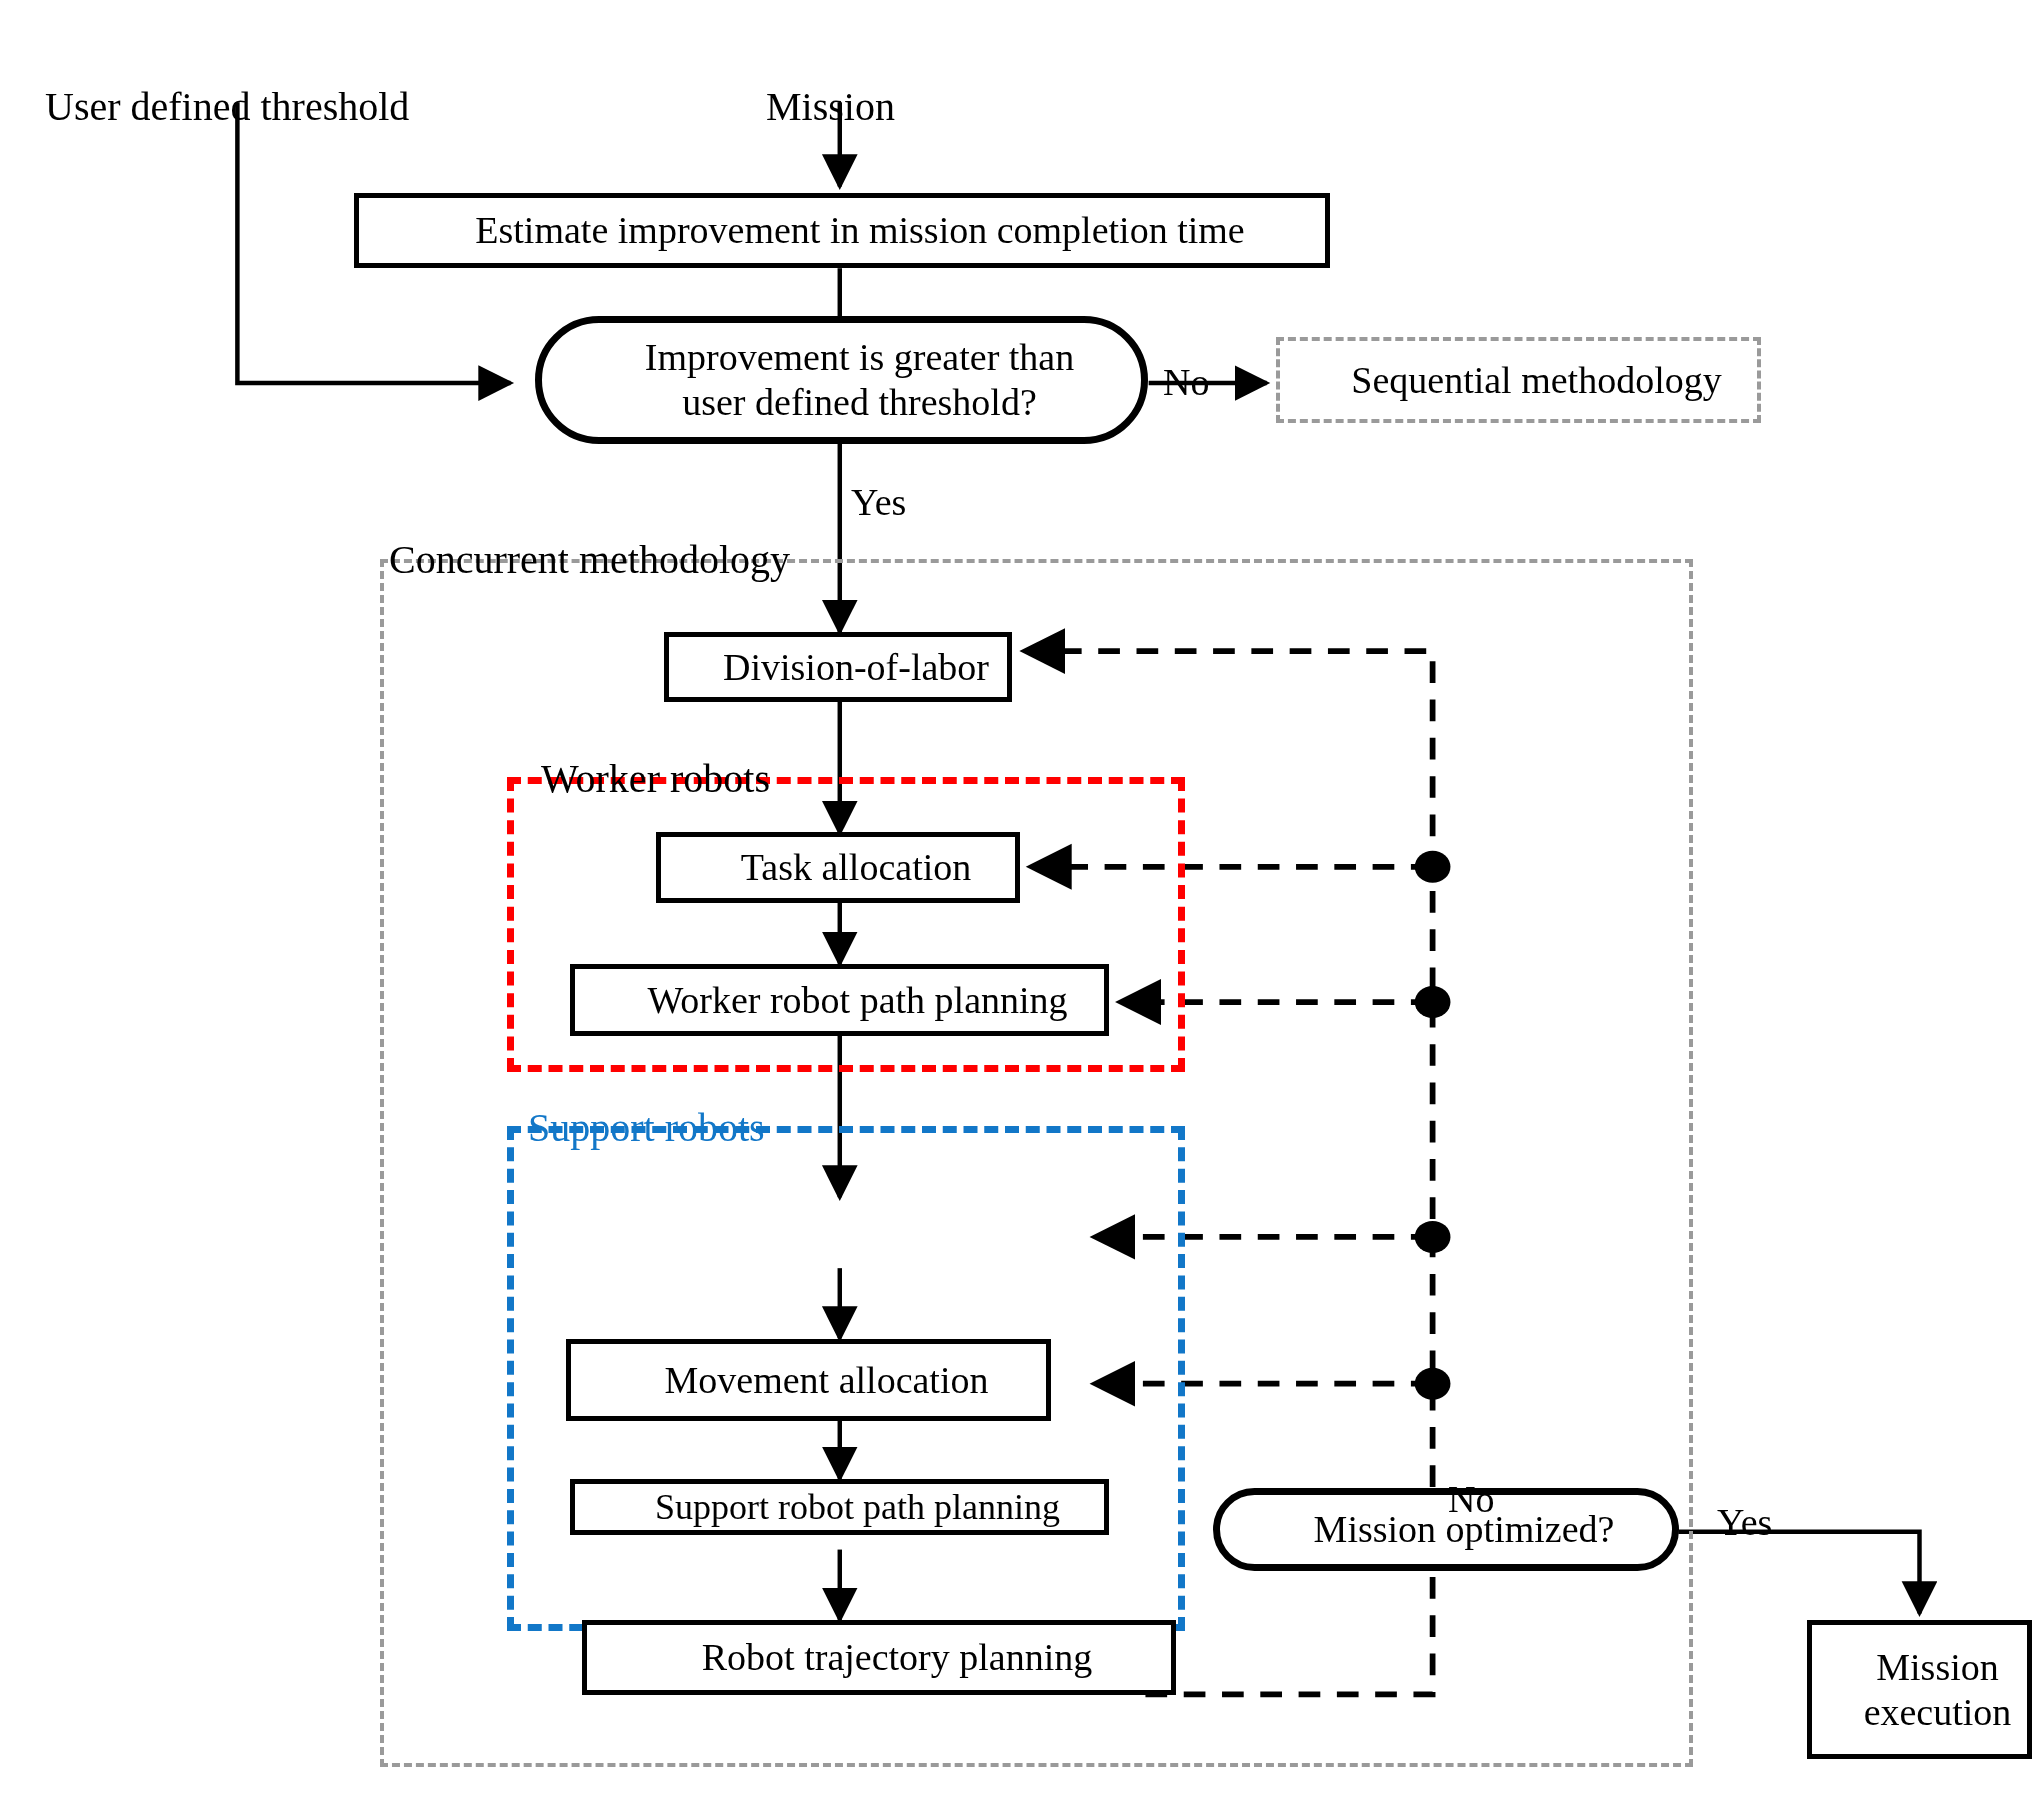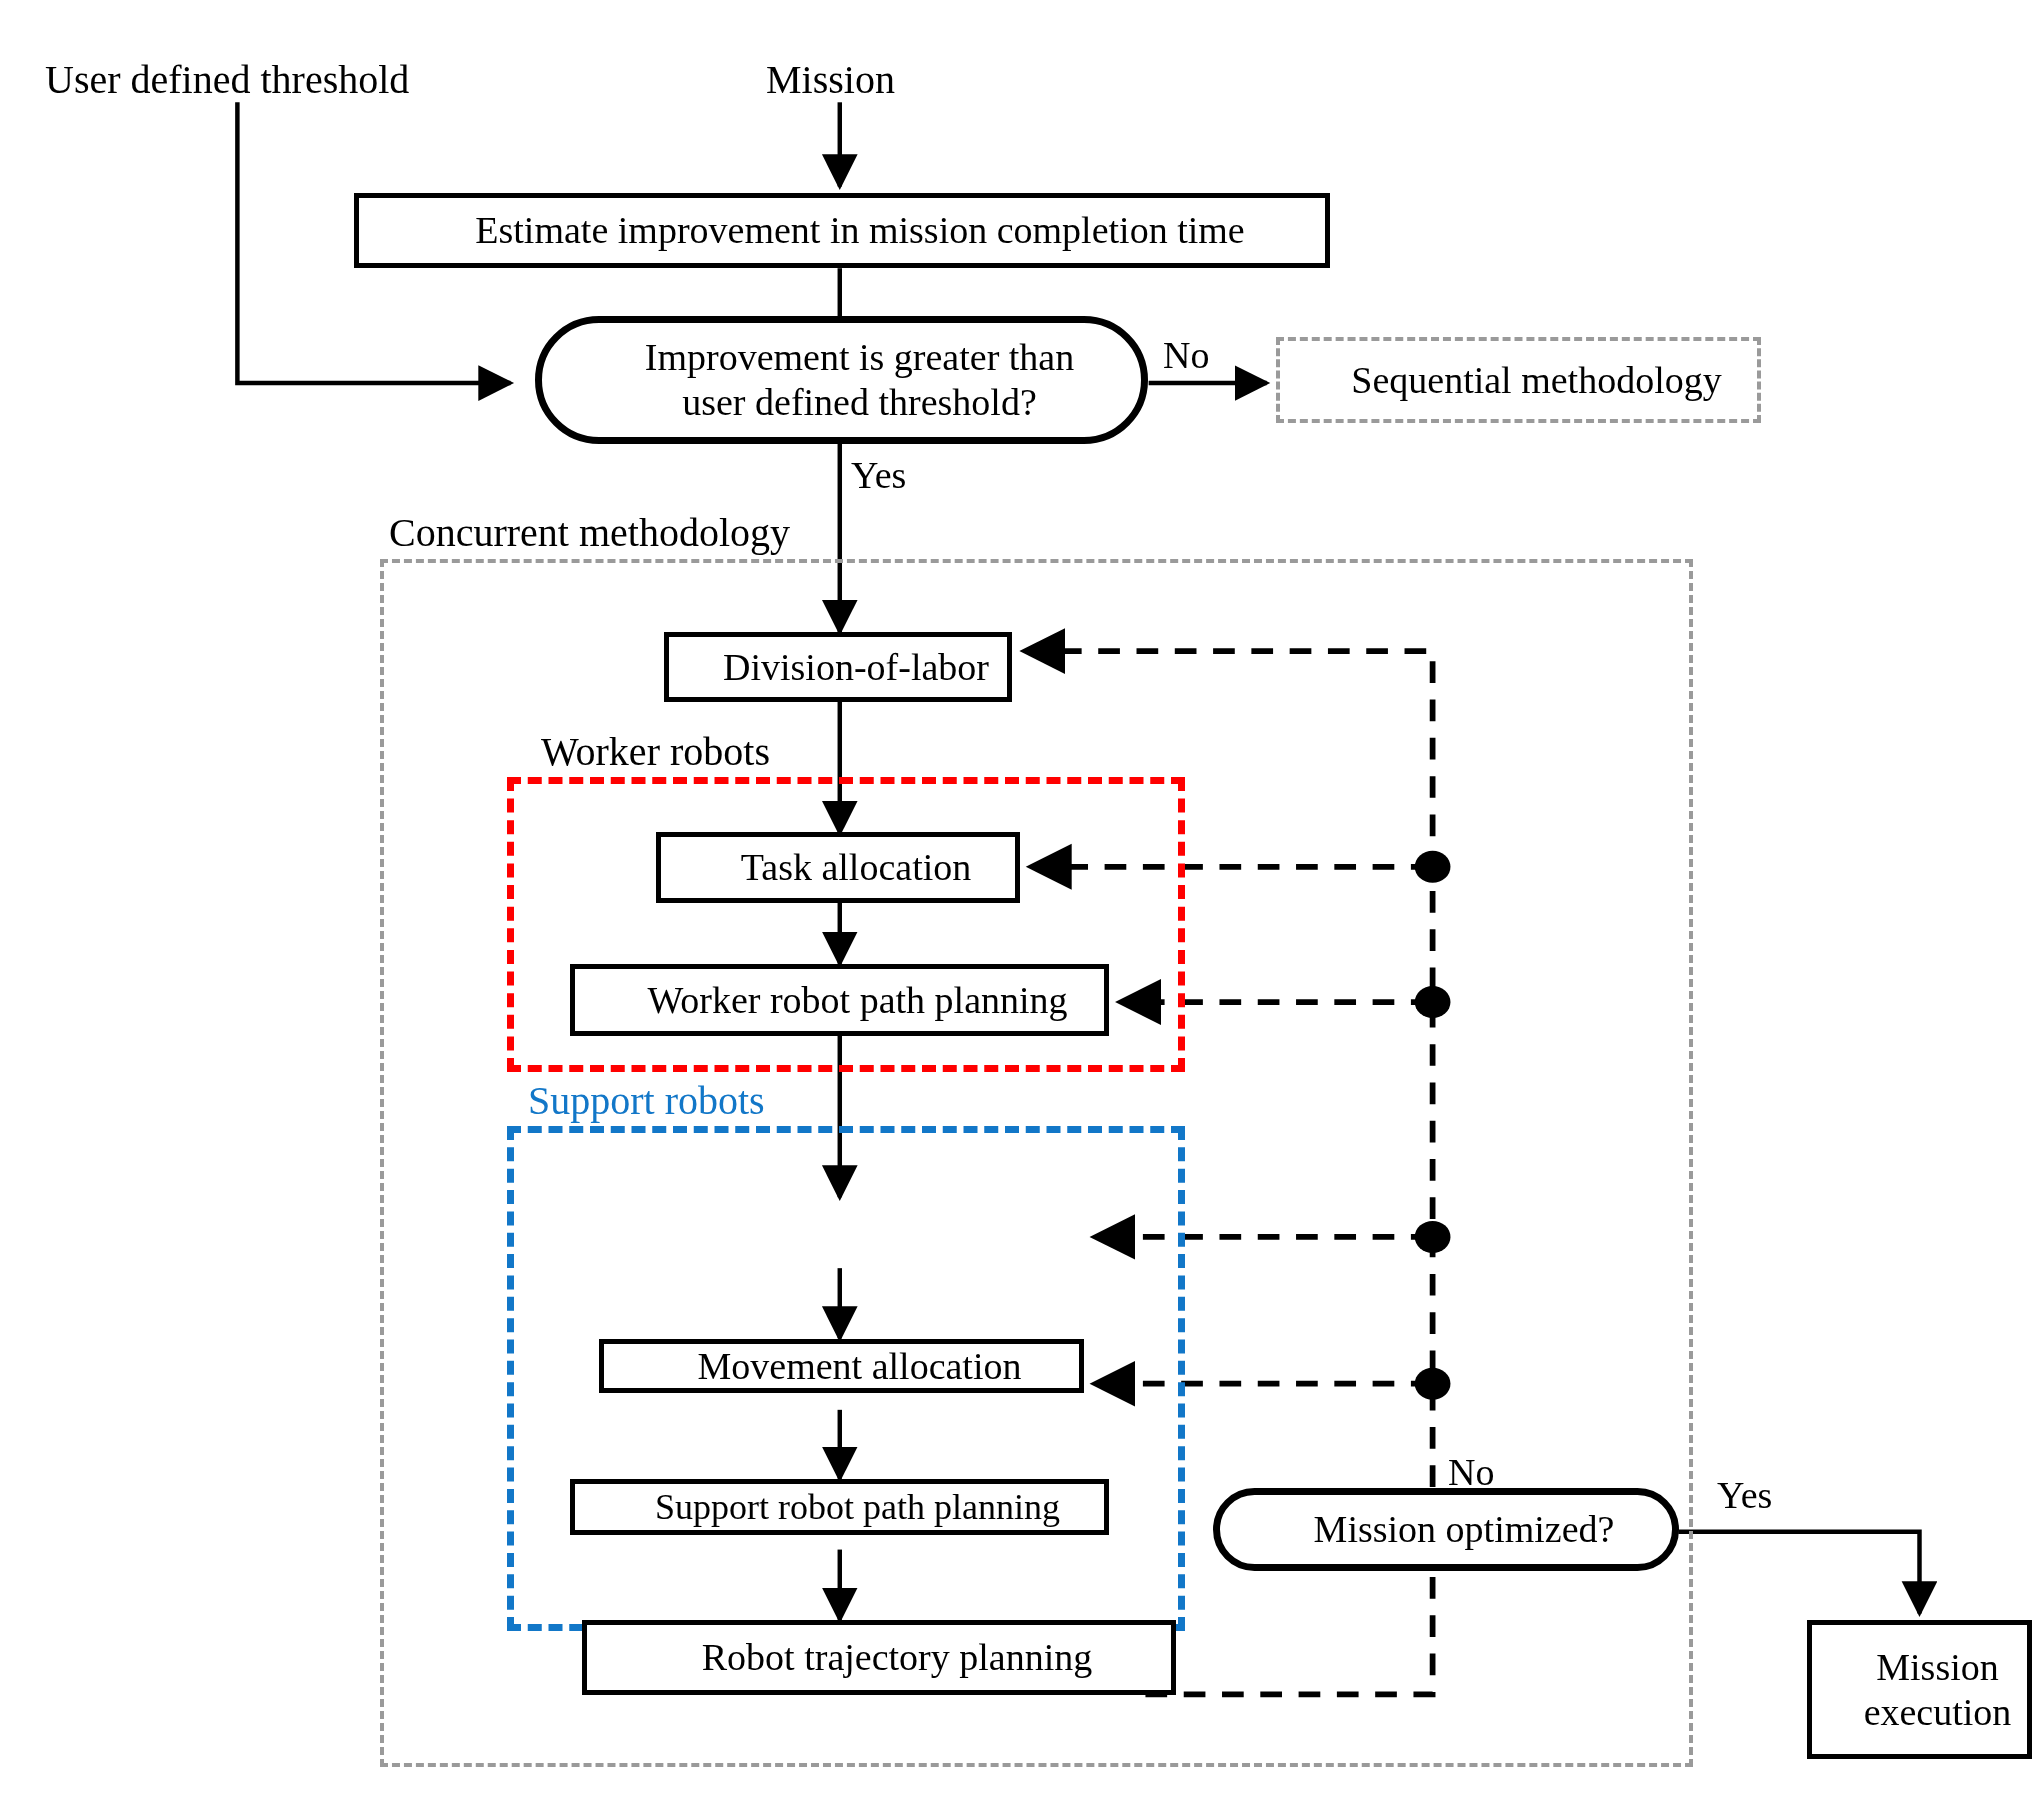--- a/index.html
+++ b/index.html
@@ -4,21 +4,21 @@
 <style>
   html,body{margin:0;padding:0;background:#ffffff;}
   body{font-family:"Liberation Serif", "DejaVu Serif", serif;}
   #canvas{position:relative;width:2035px;height:1798px;background:#ffffff;overflow:hidden;}
   svg.layer{position:absolute;left:0;top:0;width:2035px;height:1798px;}
   .node{position:absolute;box-sizing:border-box;display:flex;align-items:center;justify-content:center;
         text-align:center;background:#ffffff;color:#000000;line-height:1.18;padding-left:36px;}
   .proc{border:5.7px solid #000000;}
   .term{border:7px solid #000000;border-radius:6382px;}
   .dashbox{border:4.5px dashed #9a9a9a;background:transparent;}
-  .free{position:absolute;white-space:nowrap;}
+  .free{position:absolute;white-space:nowrap;margin-top:27px;}
 </style>
 </head>
 <body>
 
 <div id="canvas">
 
   <svg class="layer" viewBox="0 0 3189 2817">
     <defs>
       <marker id="ah" markerWidth="10" markerHeight="10" refX="7.2" refY="4" orient="auto" markerUnits="strokeWidth">
         <path d="M0,0 L8,4 L0,8 z" fill="#000000"></path>
@@ -97,21 +97,21 @@
 
   <div class="node proc" style="left:656px;top:832px;width:364px;height:71px;font-size:38px;">
     <span>Task allocation</span>
   </div>
 
   <div class="node proc" style="left:570px;top:964px;width:539px;height:72px;font-size:38px;">
     <span>Worker robot path planning</span>
   </div>
 
 
-  <div class="node proc" style="left:599px;top:1339px;width:485px;height:54px;font-size:38px;">
+  <div class="node proc" style="left:566px;top:1339px;width:485px;height:82px;font-size:38px;">
     <span>Movement allocation</span>
   </div>
 
   <div class="node proc" style="left:570px;top:1479px;width:539px;height:56px;font-size:36px;">
     <span>Support robot path planning</span>
   </div>
 
   <div class="node proc" style="left:582px;top:1620px;width:594px;height:75px;font-size:38px;">
     <span>Robot trajectory planning</span>
   </div>

